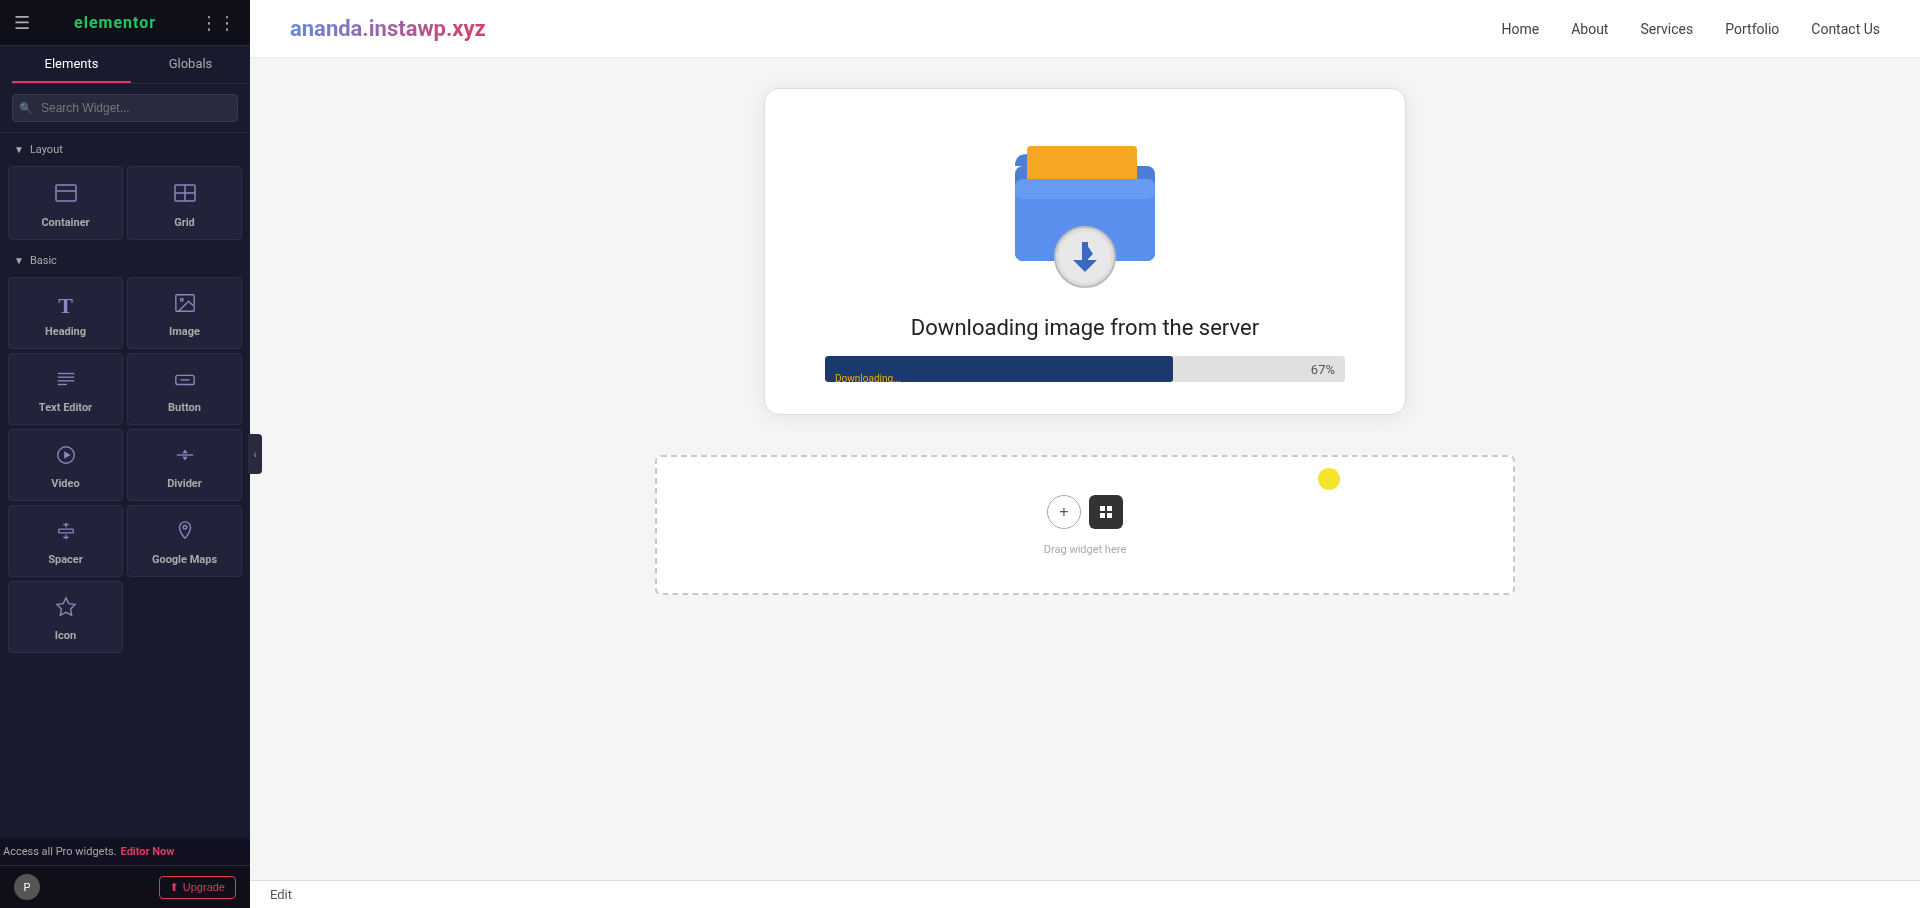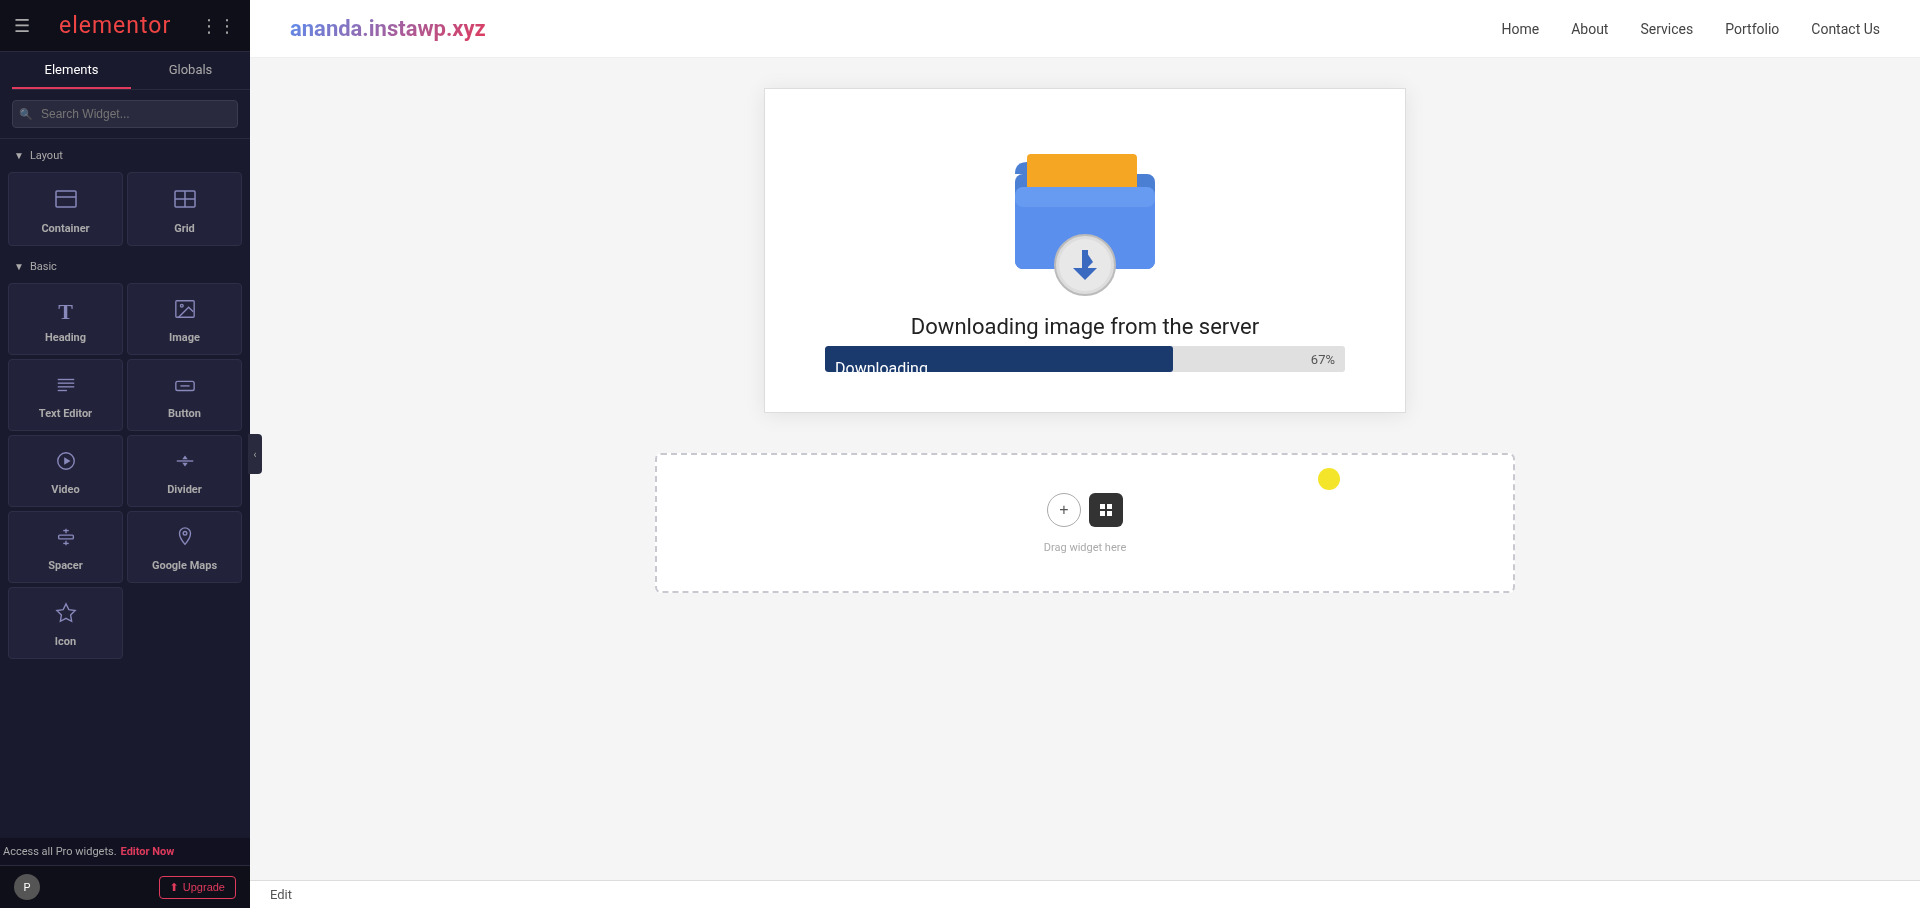--- a/index.html
+++ b/index.html
@@ -25,23 +25,23 @@
       padding: 12px 14px;
       background: #0f0f1a;
       border-bottom: 1px solid #2a2a3e;
     }
     .sidebar-header-icon {
       color: #aaa;
       font-size: 18px;
       cursor: pointer;
     }
     .sidebar-logo {
-      color: #ef4444;
-      font-size: 23px;
-      font-weight: normal;
+      color: #22c55e;
+      font-size: 16px;
+      font-weight: bold;
       letter-spacing: 1px;
     }
     .sidebar-grid-icon {
       color: #aaa;
       font-size: 18px;
       cursor: pointer;
     }
 
     
     .sidebar-tabs {
@@ -265,26 +265,26 @@
       align-items: center;
       padding: 30px 0;
       overflow-y: auto;
       position: relative;
     }
 
     
     .download-dialog {
       background: #fff;
       border: 1px solid #ddd;
-      border-radius: 0;
-      padding: 40px 60px;
+      border-radius: 15px;
+      padding: 32px 60px;
       display: flex;
       flex-direction: column;
       align-items: center;
-      gap: 7px;
+      gap: 16px;
       box-shadow: 0 2px 20px rgba(0,0,0,0.08);
       margin-bottom: 30px;
     }
 
     
     .folder-icon-wrapper {
       width: 160px;
       height: 170px;
       position: relative;
       display: flex;
@@ -311,22 +311,22 @@
     }
     .progress-bar {
       height: 100%;
       background: #1a3a6e;
       border-radius: 3px;
       display: flex;
       align-items: center;
       padding-left: 10px;
     }
     .progress-label {
-      color: #ffffff;
-      font-size: 16px;
+      color: #eab308;
+      font-size: 10px;
       margin-top: 18px;
     }
     .progress-pct {
       position: absolute;
       right: 10px;
       top: 50%;
       transform: translateY(-50%);
       color: #555;
       font-size: 13px;
     }

